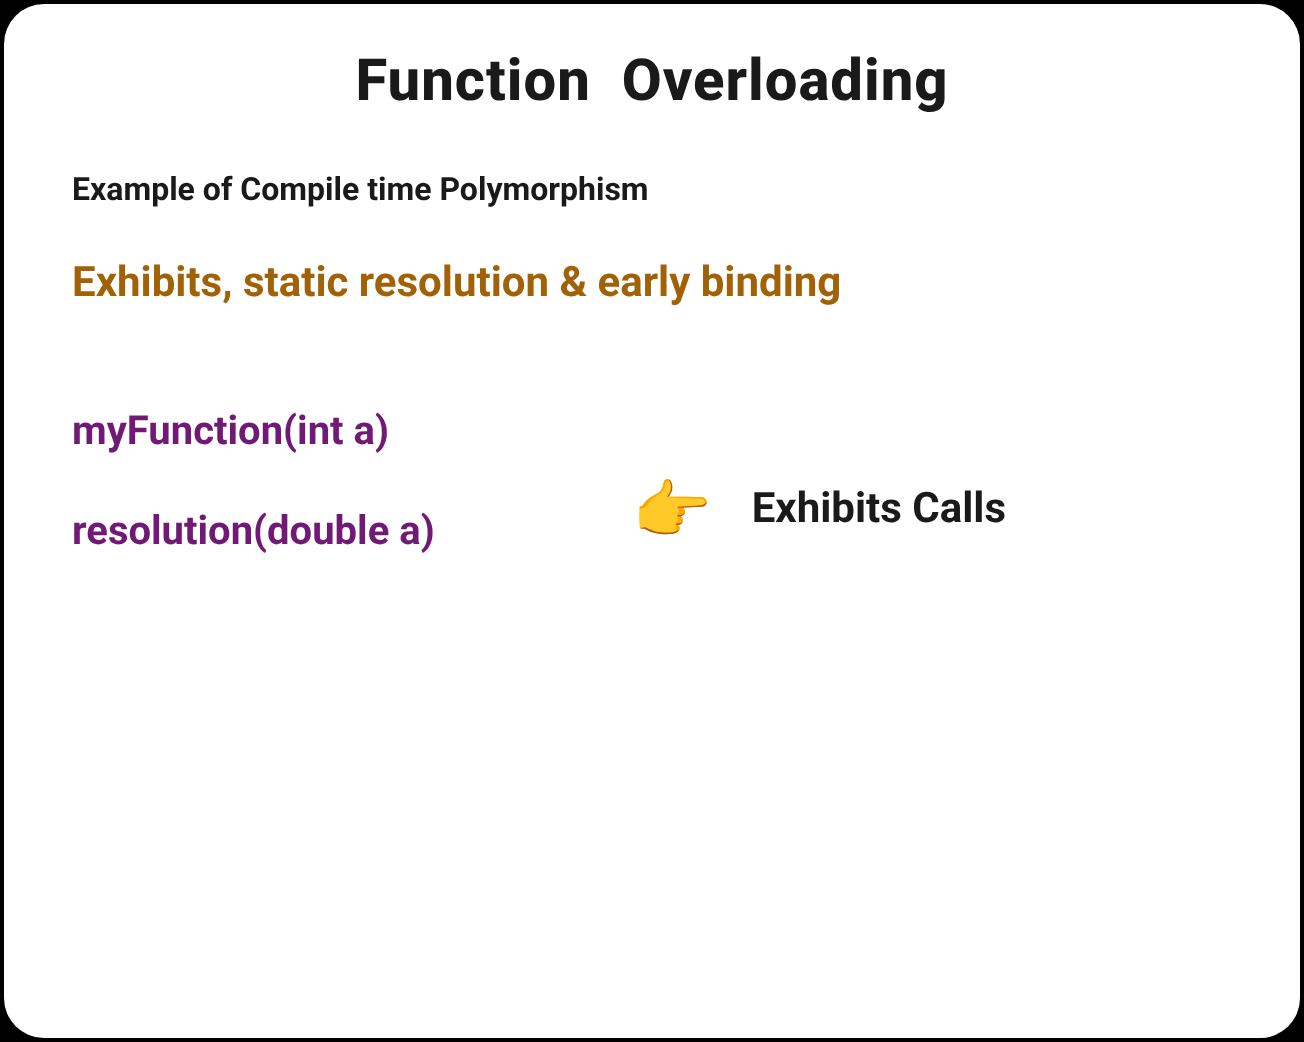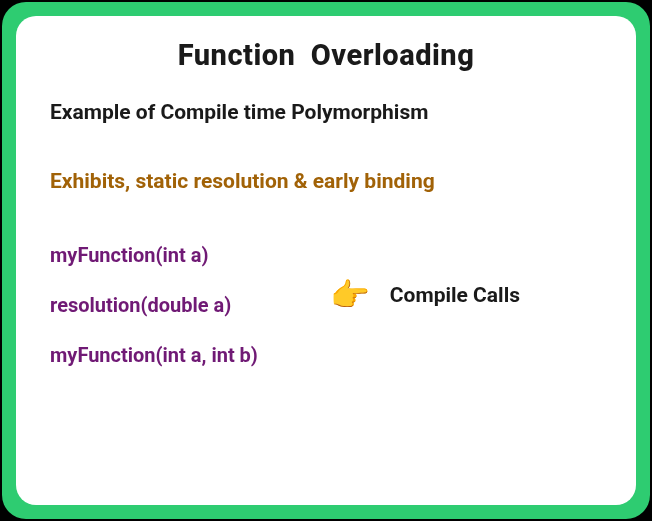--- a/index.html
+++ b/index.html
@@ -12,46 +12,45 @@
       height: 521px;
       background: #000;
       font-family: -apple-system, BlinkMacSystemFont, "Segoe UI", Roboto, "Helvetica Neue", Arial, sans-serif;
       padding: 2px;
     }
     .outer-frame {
       width: 100%;
       height: 100%;
       background: #2ecc71;
       border-radius: 24px;
-      padding: 14px;
     }
     .card {
       width: 100%;
       height: 100%;
       background: #fff;
       border-radius: 20px;
       padding: 22px 34px 30px 34px;
       position: relative;
     }
     .title {
       font-size: 29px;
       font-weight: 800;
       color: #1a1a1a;
       text-align: center;
       margin-bottom: 26px;
       letter-spacing: 0.5px;
       margin-left: 40px;
       margin-right: 40px;
     }
     .desc {
-      font-size: 21px;
+      font-size: 16px;
       font-weight: 700;
       color: #1a1a1a;
       line-height: 1.35;
-      margin-bottom: 40px;
+      margin-bottom: 21px;
     }
     .desc2 {
       font-size: 21px;
       font-weight: 700;
       color: #a16207;
       line-height: 1.45;
       margin-bottom: 46px;
     }
     .func-section {
       position: relative;
@@ -86,20 +85,19 @@
 <div class="outer-frame">
   <div class="card">
     <h1 class="title">Function&nbsp; Overloading</h1>
     <p class="desc">Example of Compile time Polymorphism</p>
     <p class="desc2">
       <span>Exhibits, static resolution &amp; early binding</span><br>
     </p>
     <div class="func-section">
       <div class="func-line">myFunction(int a)</div>
       <div class="func-line">resolution(double a)</div>
-      <div class="func-line">myFunction(int a, int b)</div>
       <div class="pointer-group">
         <span class="pointer-icon">👉</span>
-        <span class="pointer-label">Compile Calls</span>
+        <span class="pointer-label">Exhibits Calls</span>
       </div>
     </div>
   </div>
 </div>
 
 </body></html>

